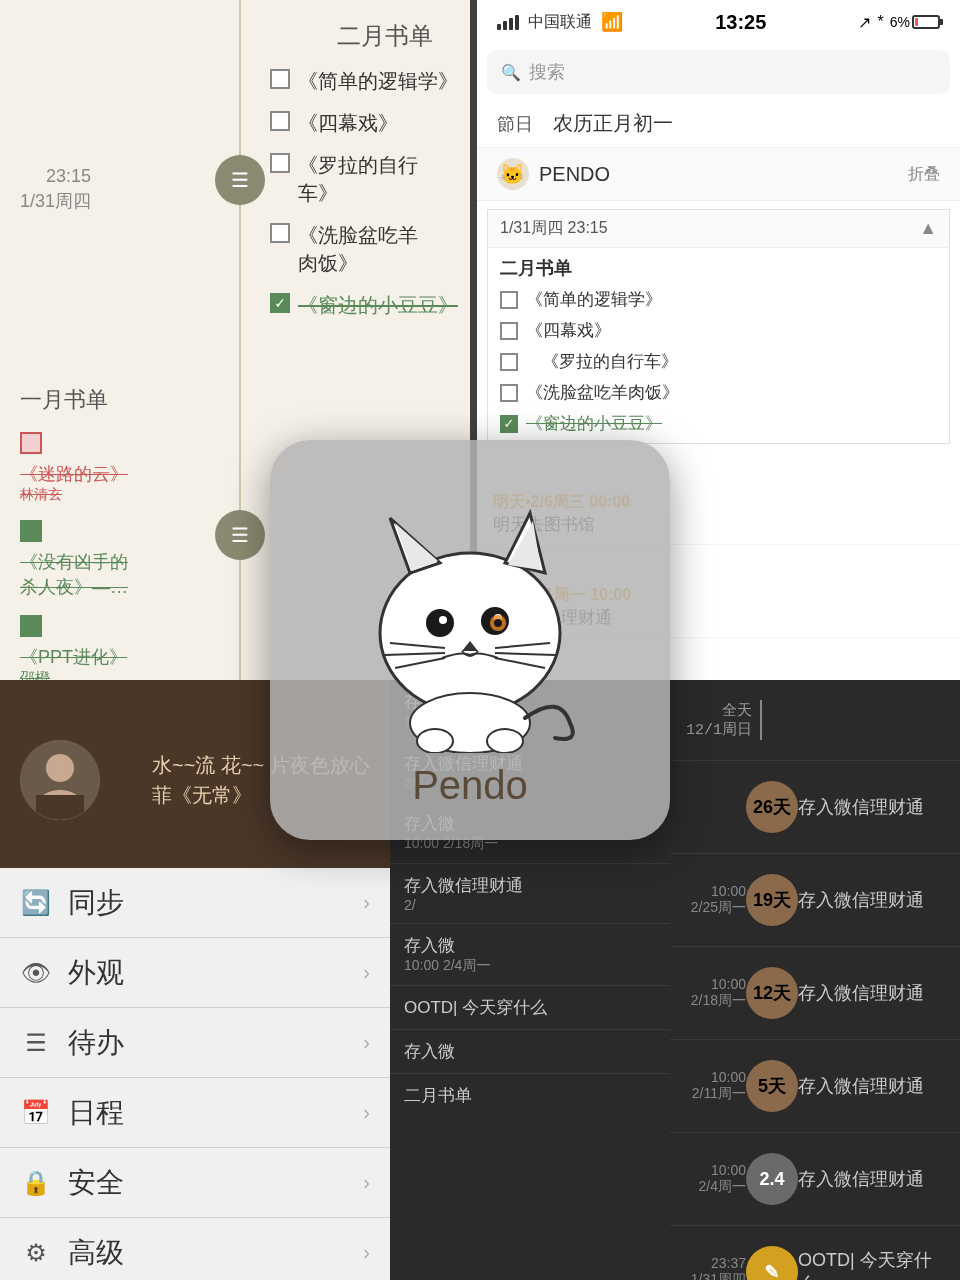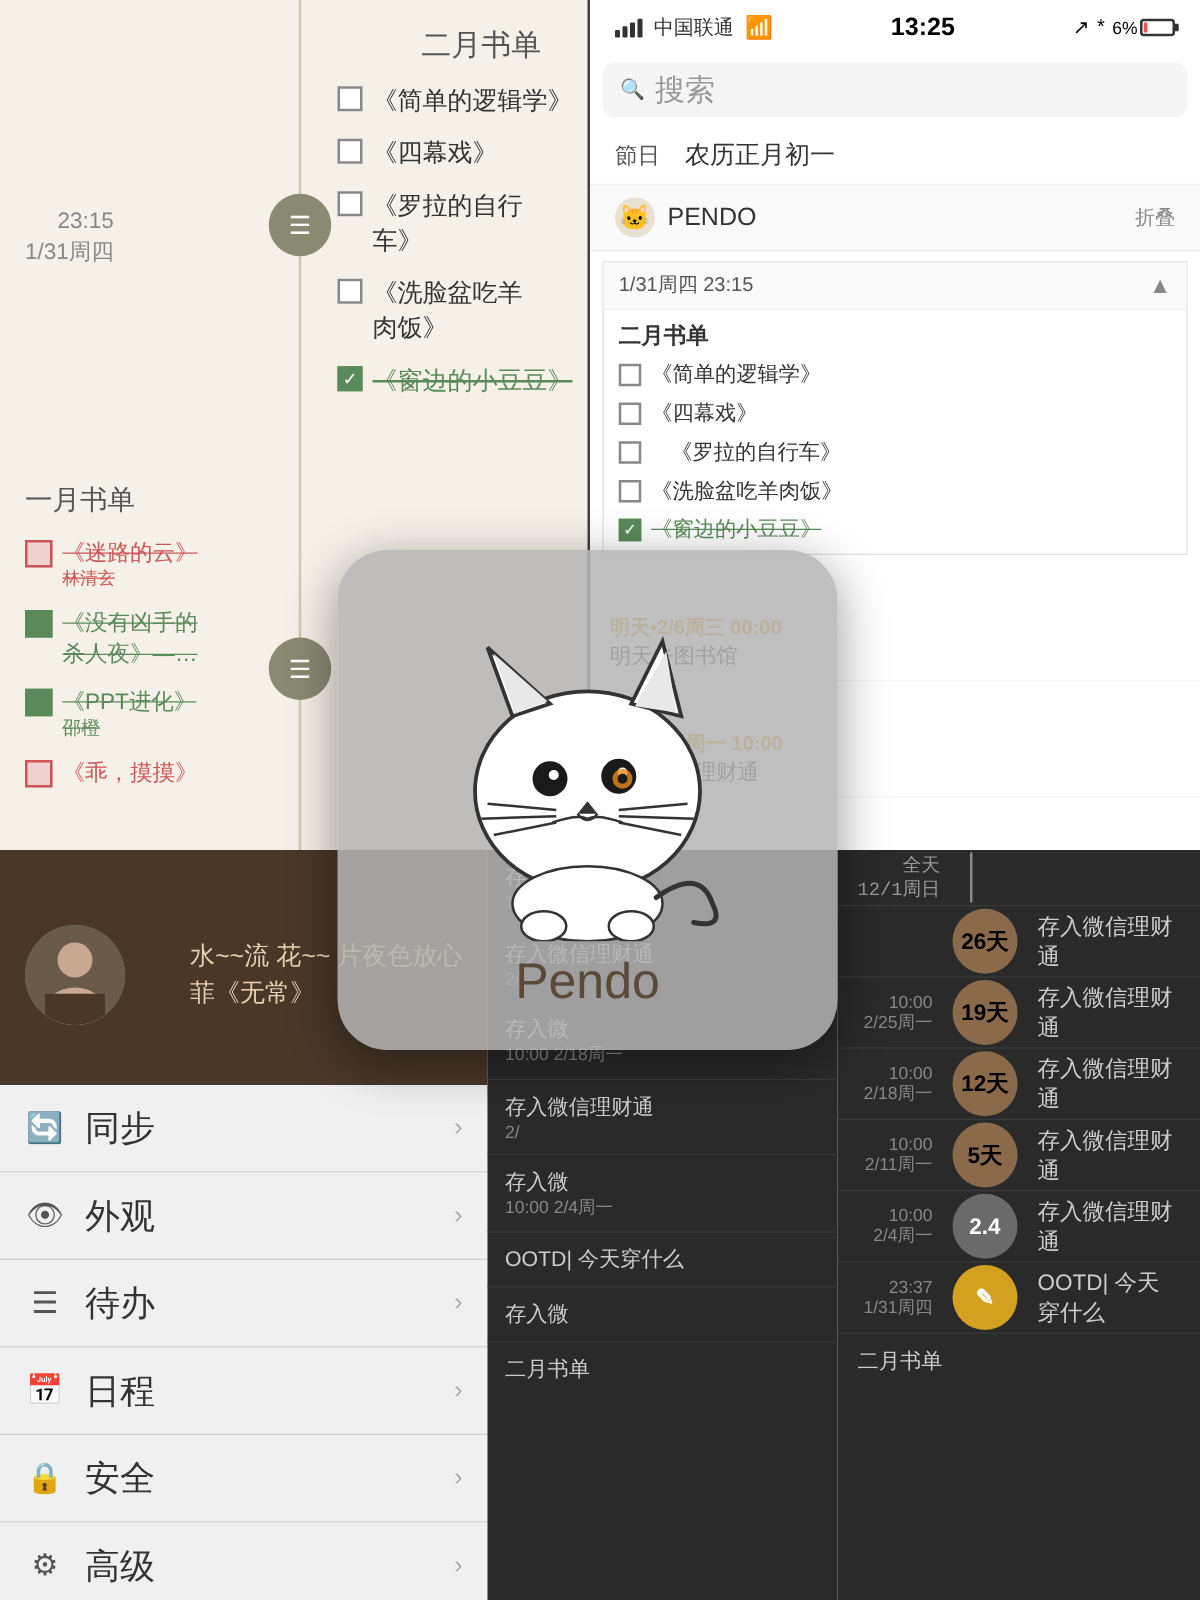--- a/index.html
+++ b/index.html
@@ -119,20 +119,21 @@
       left: 0;
       width: 240px;
       padding: 0 0 10px 20px;
     }
 
     .jan-book-item {
       display: flex;
       align-items: flex-start;
       margin-bottom: 14px;
       gap: 8px;
+      flex-direction: column;
     }
 
     .jan-checkbox {
       width: 22px;
       height: 22px;
       border: 2px solid #c55;
       flex-shrink: 0;
       margin-top: 2px;
       background: white;
     }
@@ -178,21 +179,21 @@
     }
 
     
     .right-panel {
       position: absolute;
       top: 0;
       right: 0;
       width: 490px;
       height: 680px;
       background: white;
-      border-left: 2px solid #404040;
+      border-left: 7px solid #404040;
     }
 
     
     .status-bar {
       height: 44px;
       background: white;
       display: flex;
       align-items: center;
       justify-content: space-between;
       padding: 0 20px;
@@ -259,21 +260,21 @@
       background: #f5f5f5;
       margin: 6px 10px;
       border-radius: 10px;
       display: flex;
       align-items: center;
       padding: 0 14px;
       gap: 8px;
     }
 
     .search-placeholder {
-      font-size: 24px;
+      font-size: 18px;
       color: #999;
     }
 
     
     .festival-row {
       display: flex;
       align-items: center;
       padding: 10px 20px;
       gap: 20px;
       border-bottom: 1px solid #f0f0f0;
@@ -479,23 +480,23 @@
       font-weight: bold;
       flex-shrink: 0;
     }
     .badge-brown { background: #8a6a4a; color: #000000; }
     .badge-gray { background: #6a6a6a; color: white; }
     .badge-gold { background: #d4a020; color: white; }
 
     .right-item {
       display: flex;
       align-items: center;
-      padding: 2px 16px;
+      padding: 20px 16px;
       border-bottom: 1px solid #3a3a3a;
-      gap: 16px;
+      gap: 0;
     }
 
     .right-item-text {
       font-size: 18px;
       color: #ccc;
       flex: 1;
     }
 
     
     .app-icon-overlay {

